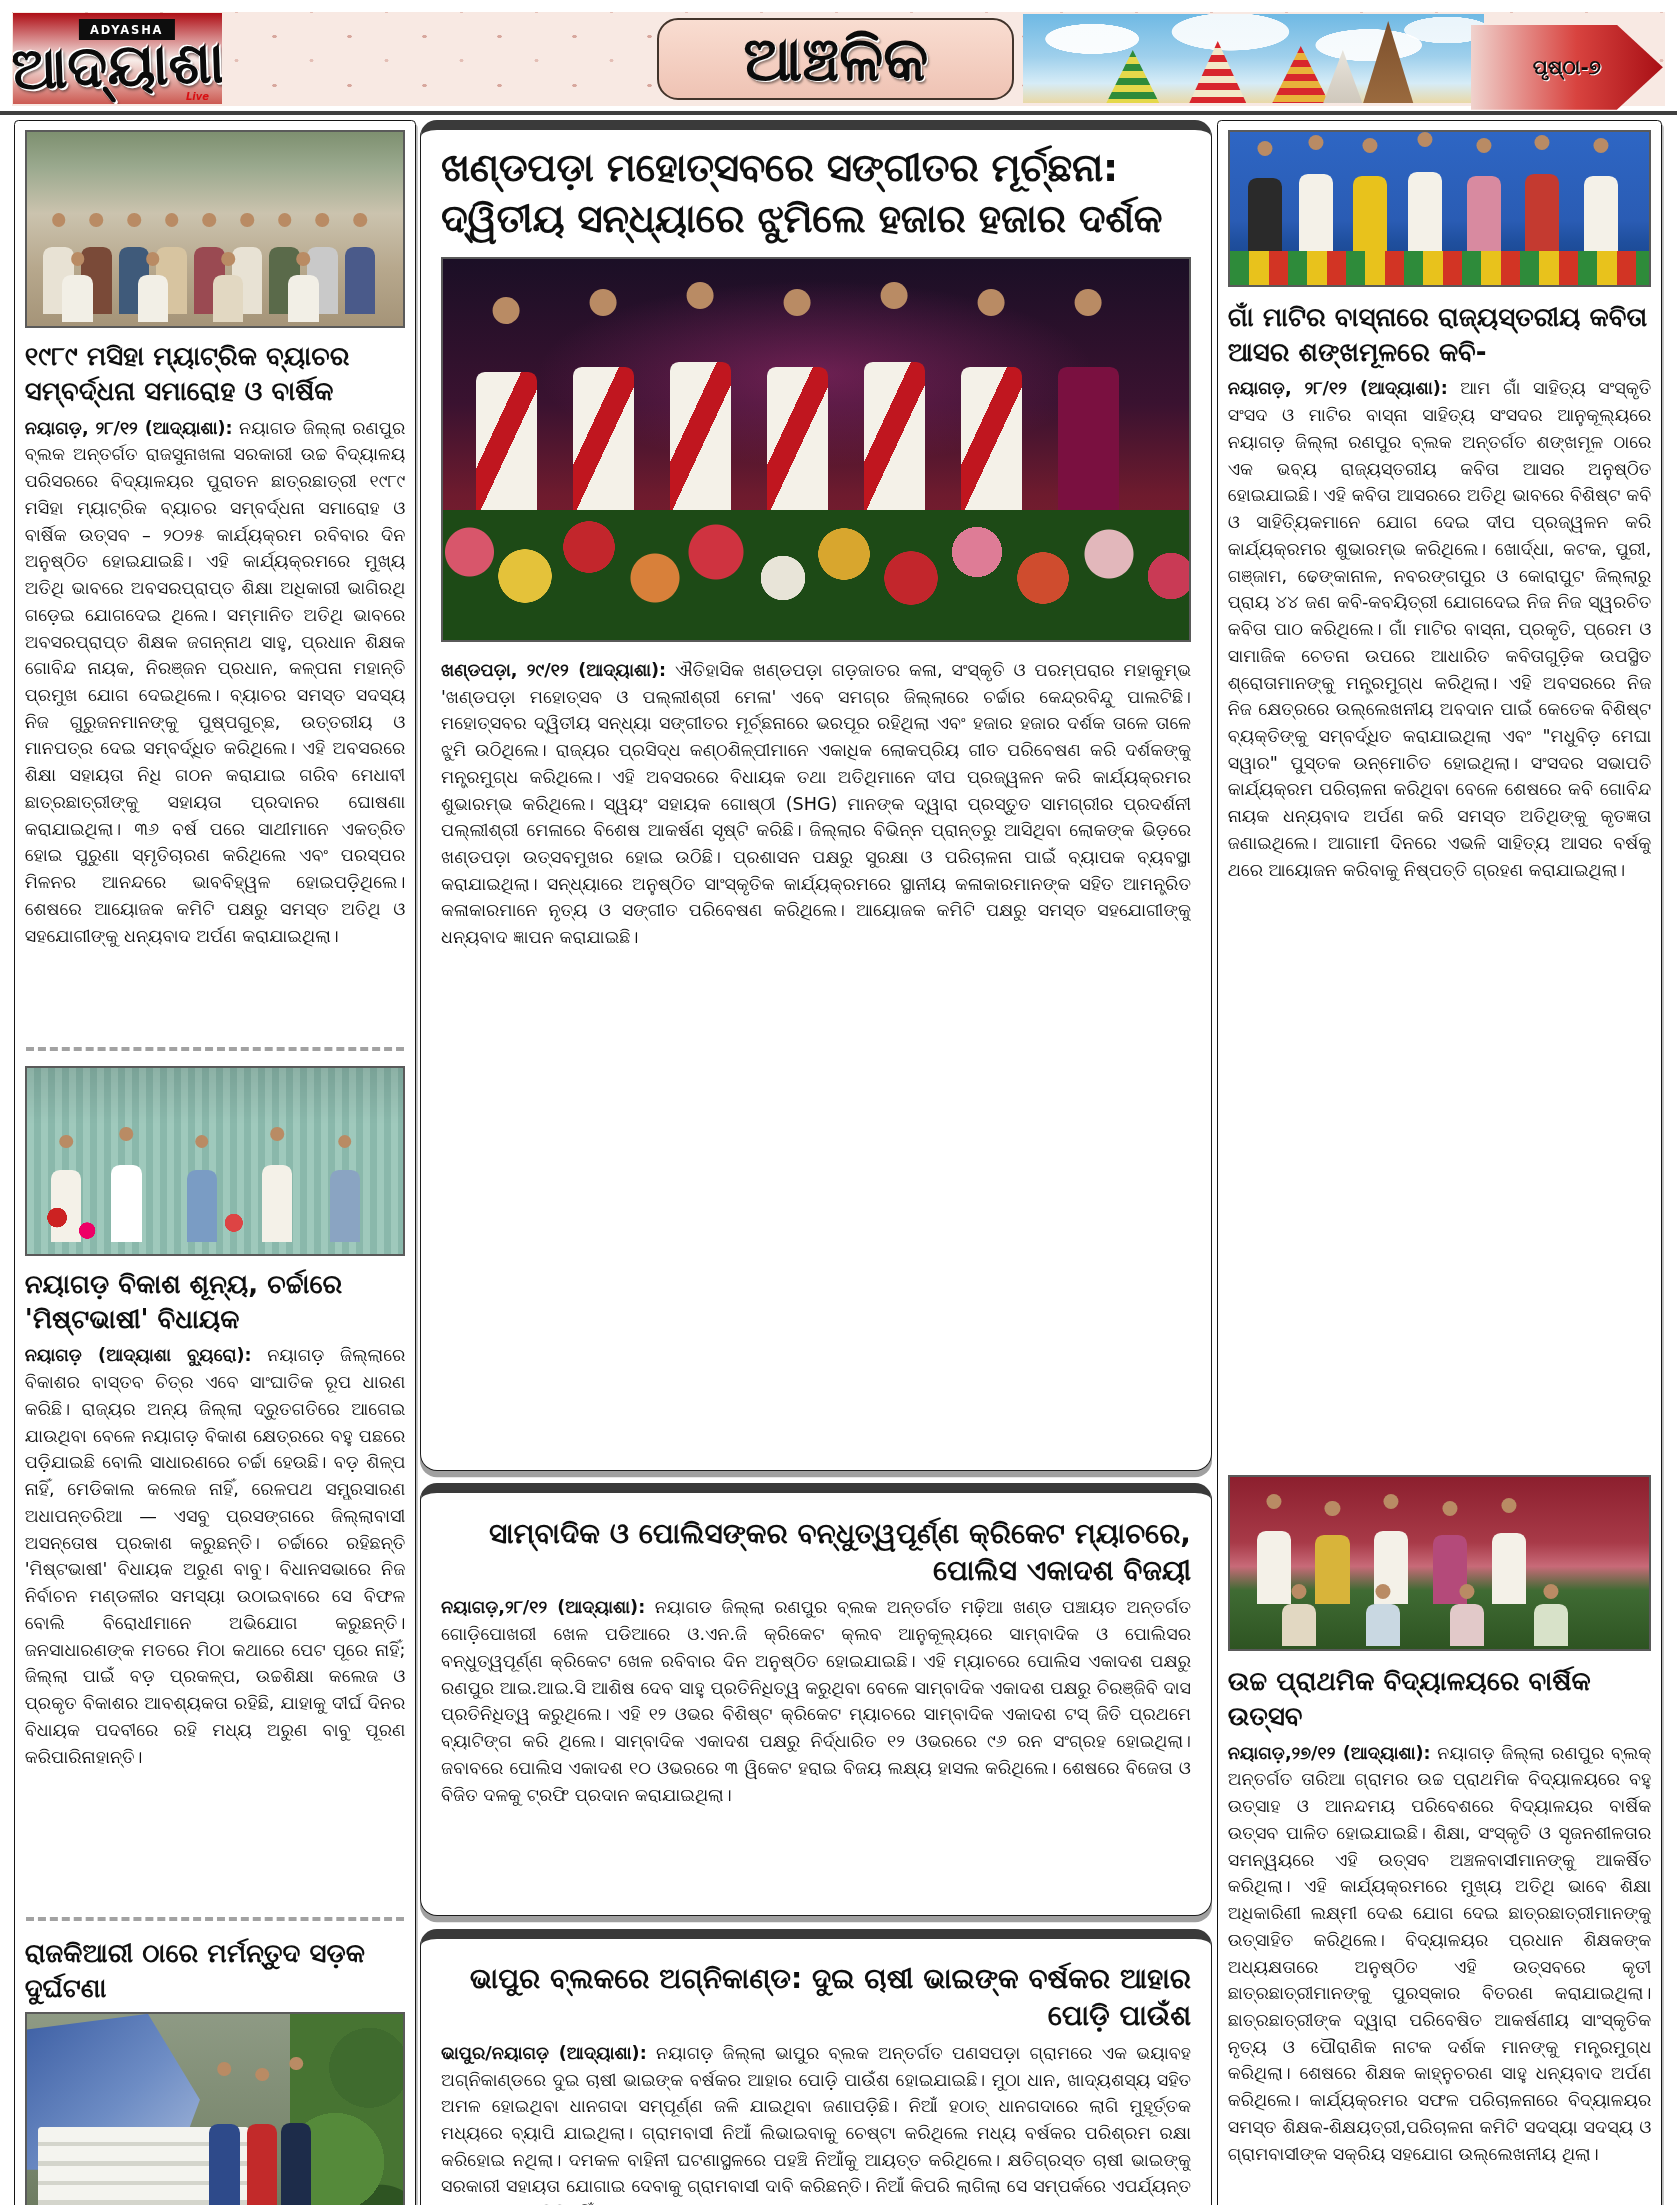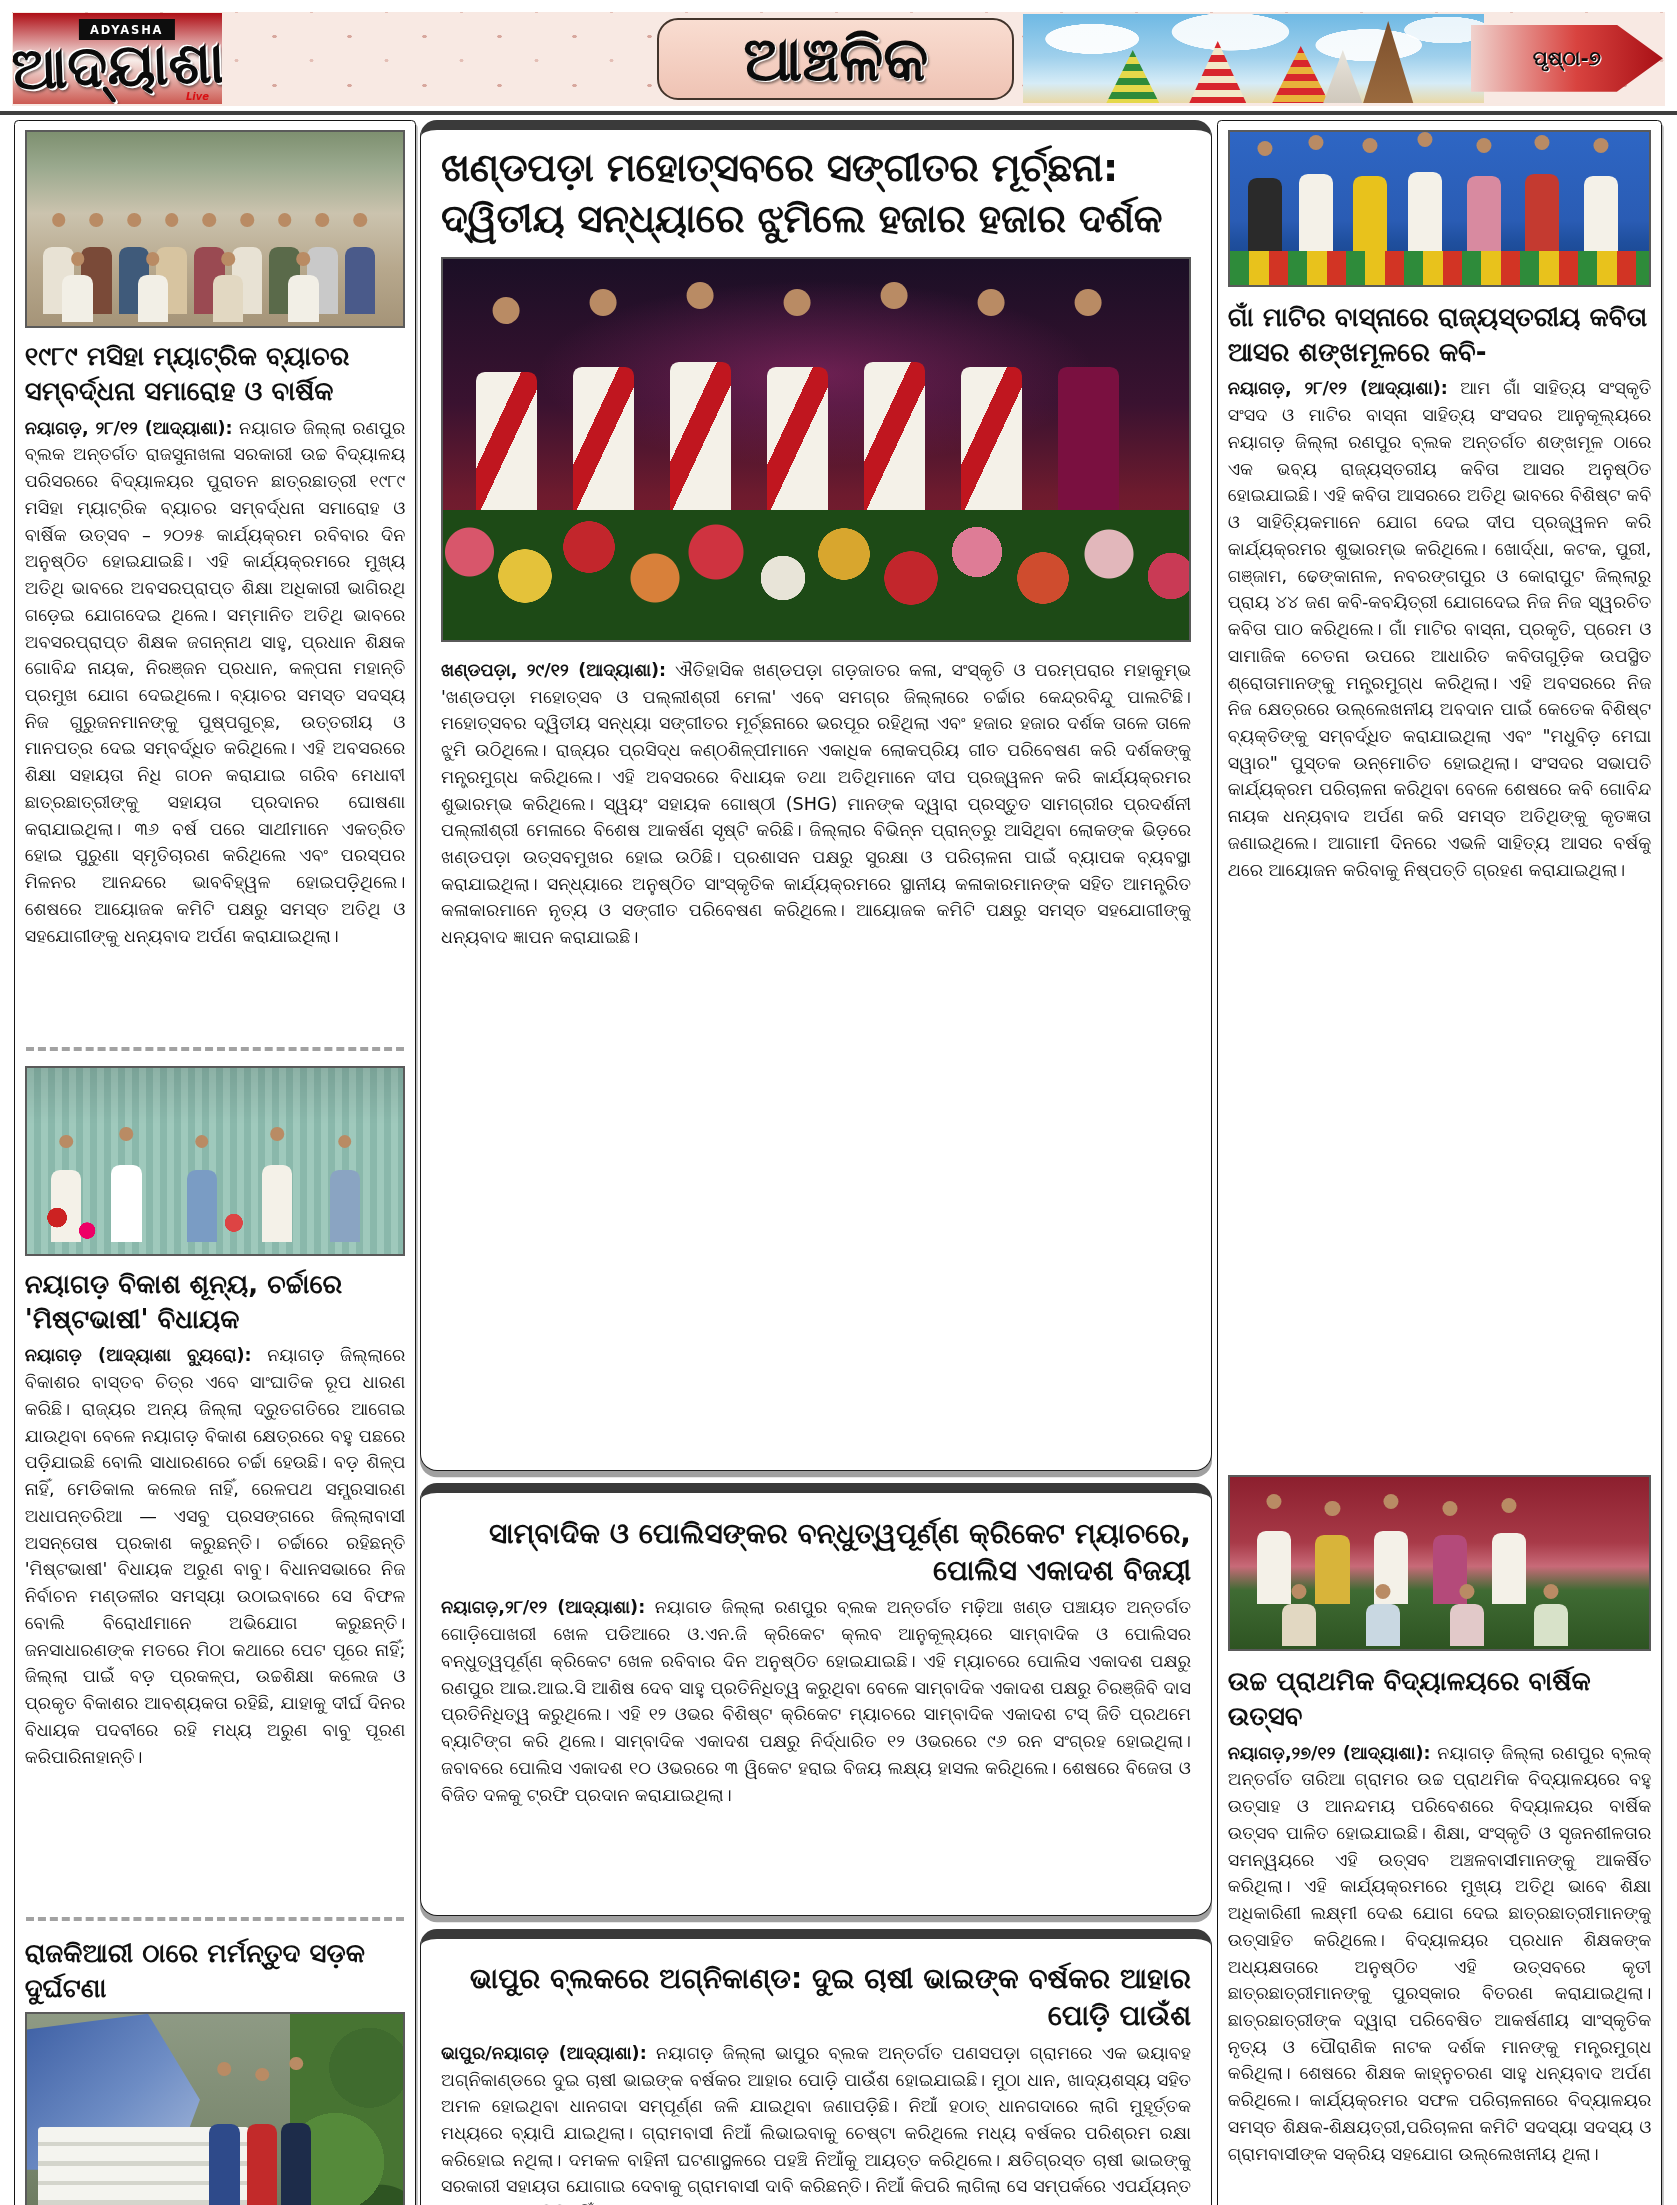--- a/index.html
+++ b/index.html
@@ -41,21 +41,21 @@
   .c1 { left:18%; width:53px; height:53px; clip-path:polygon(50% 0,100% 100%,0 100%);
     background:repeating-linear-gradient(180deg,#2f8b3a 0 7px,#e5d84a 7px 14px); }
   .c2 { left:36%; width:57px; height:62px; clip-path:polygon(50% 0,100% 100%,0 100%);
     background:repeating-linear-gradient(180deg,#d8262c 0 7px,#f3e7c8 7px 14px); }
   .c3 { left:54%; width:57px; height:57px; clip-path:polygon(50% 0,100% 100%,0 100%);
     background:repeating-linear-gradient(180deg,#d8262c 0 7px,#e8b23a 7px 14px); }
   .tower { left:72%; width:66px; height:82px; clip-path:polygon(50% 0,88% 100%,12% 100%);
     background:linear-gradient(180deg,#7c4f2c,#9a6a3e); }
   .tower2 { left:64%; width:49px; height:53px; clip-path:polygon(50% 0,90% 100%,10% 100%);
     background:linear-gradient(180deg,#e8e4dc,#cfc8bc); }
-  .page-arrow { position:absolute; right:1.8px; top:13.2px; width:192px; height:67px;
+  .page-arrow { position:absolute; right:1.8px; top:13.2px; width:192px; height:85px;
     clip-path:polygon(0 0,76% 0,100% 50%,76% 100%,0 100%);
     background:linear-gradient(90deg,#f0d2cd 0%, #d8433f 55%, #a80f15 100%);
     display:flex; align-items:center; justify-content:center;
     font-size:20px; font-weight:800; color:#0d0d0d; text-shadow:0.9px 0.9px 0 #fff; }
   .header-rule { position:absolute; left:0; top:111px; width:100%; height:3.5px; background:#3f3f3f; }
 
   
   .col { background:#fff; border:1.8px solid #151515; border-radius:4.4px 4.4px 13.2px 13.2px;
     padding:7px 9.7px; overflow:hidden; box-shadow:1.8px 3.5px 0 rgba(60,60,60,.35); }
   .col-left  { position:absolute; left:14px;  top:120px; width:402px;  height:2595px; }

